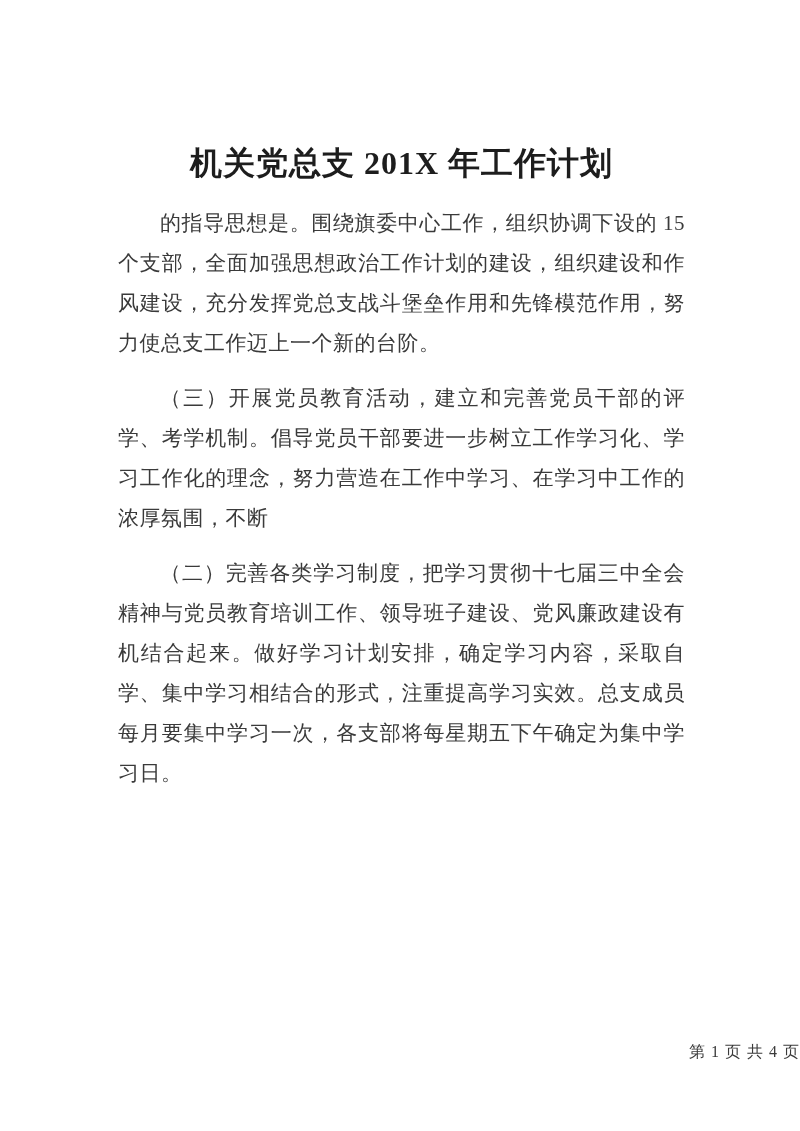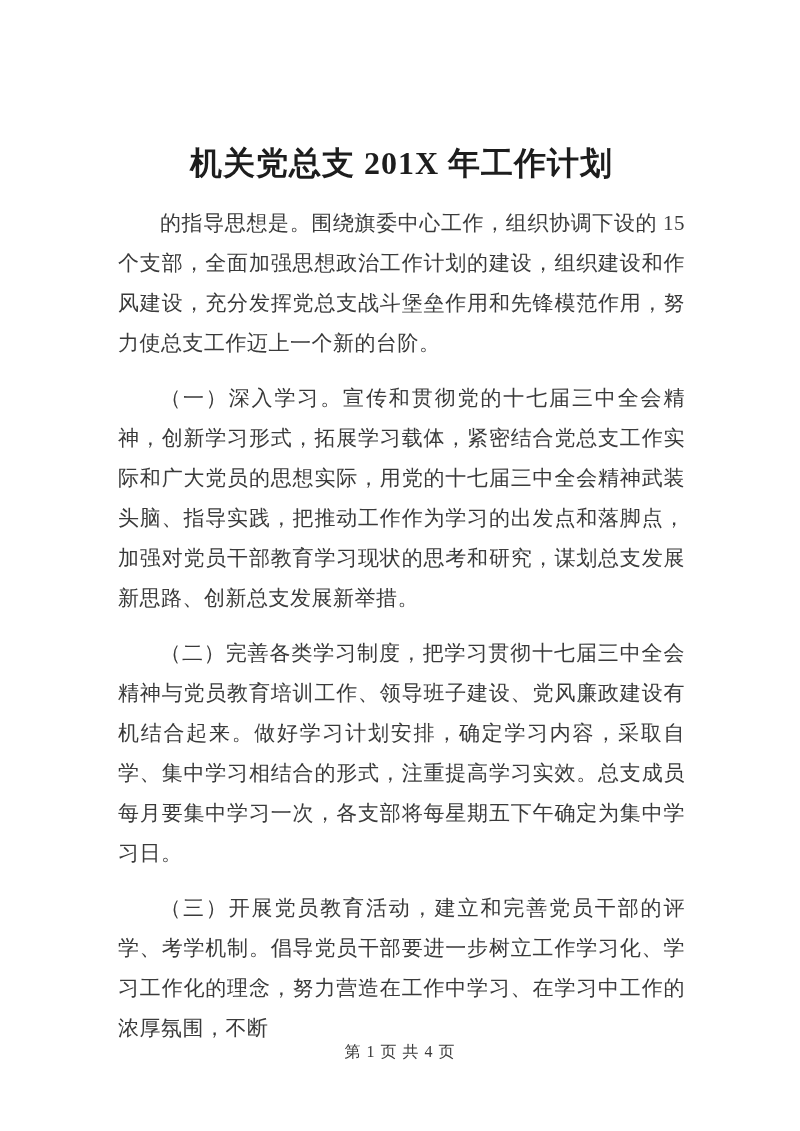--- a/index.html
+++ b/index.html
@@ -40,35 +40,34 @@
     text-align: justify;
     text-justify: inter-ideograph;
     text-indent: 2em;
     letter-spacing: 0.5px;
   }
   .footer {
     position: absolute;
     left: 0;
     right: 0;
     top: 1042px;
-    text-align: center;
+    text-align: right;
   }
   .footer span {
     font-size: 16px;
     color: #3a3a3a;
     letter-spacing: 1px;
   }
 </style>
 </head>
 <body>
 
 <div class="page">
   <div class="content">
     <h1 class="doc-title">机关党总支 201X 年工作计划</h1>
     <p class="para">的指导思想是。围绕旗委中心工作，组织协调下设的 15 个支部，全面加强思想政治工作计划的建设，组织建设和作风建设，充分发挥党总支战斗堡垒作用和先锋模范作用，努力使总支工作迈上一个新的台阶。</p>
-    <p class="para">（一）深入学习。宣传和贯彻党的十七届三中全会精神，创新学习形式，拓展学习载体，紧密结合党总支工作实际和广大党员的思想实际，用党的十七届三中全会精神武装头脑、指导实践，把推动工作作为学习的出发点和落脚点，加强对党员干部教育学习现状的思考和研究，谋划总支发展新思路、创新总支发展新举措。</p>
+    <p class="para">（三）开展党员教育活动，建立和完善党员干部的评学、考学机制。倡导党员干部要进一步树立工作学习化、学习工作化的理念，努力营造在工作中学习、在学习中工作的浓厚氛围，不断</p>
     <p class="para">（二）完善各类学习制度，把学习贯彻十七届三中全会精神与党员教育培训工作、领导班子建设、党风廉政建设有机结合起来。做好学习计划安排，确定学习内容，采取自学、集中学习相结合的形式，注重提高学习实效。总支成员每月要集中学习一次，各支部将每星期五下午确定为集中学习日。</p>
-    <p class="para">（三）开展党员教育活动，建立和完善党员干部的评学、考学机制。倡导党员干部要进一步树立工作学习化、学习工作化的理念，努力营造在工作中学习、在学习中工作的浓厚氛围，不断</p>
   </div>
   <div class="footer">
     <span>第 1 页 共 4 页</span>
   </div>
 </div>
 
 </body></html>

